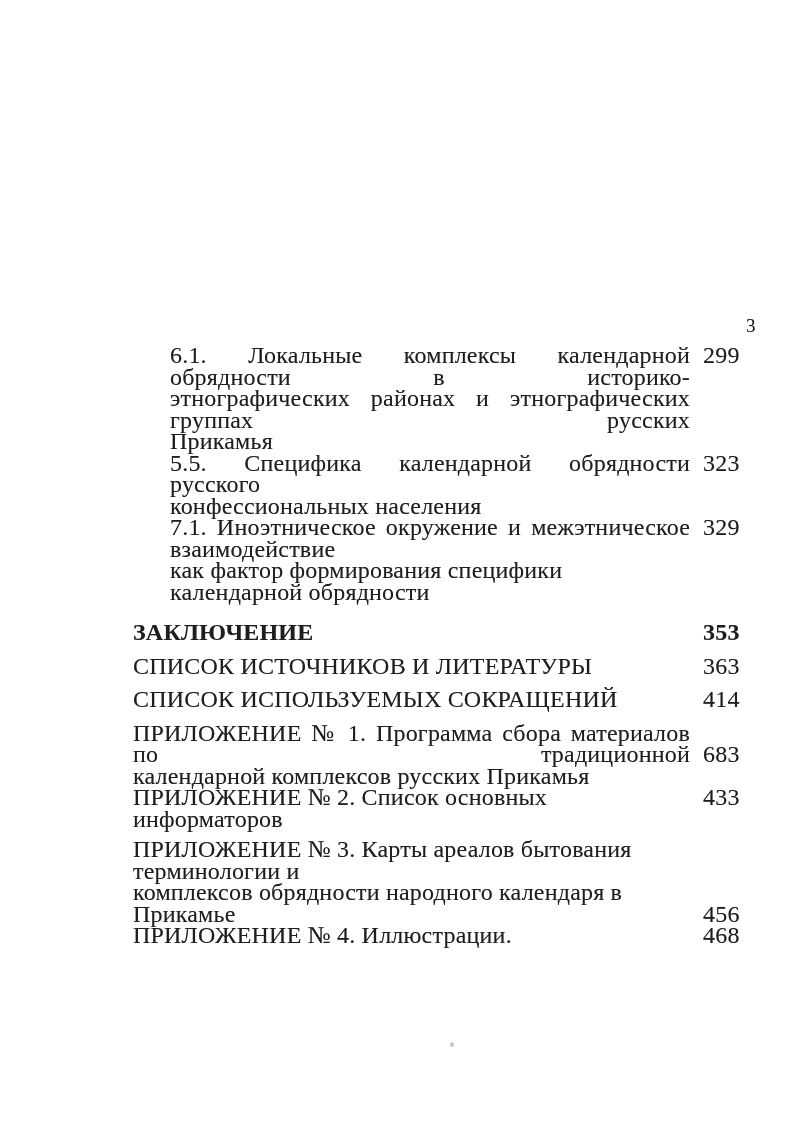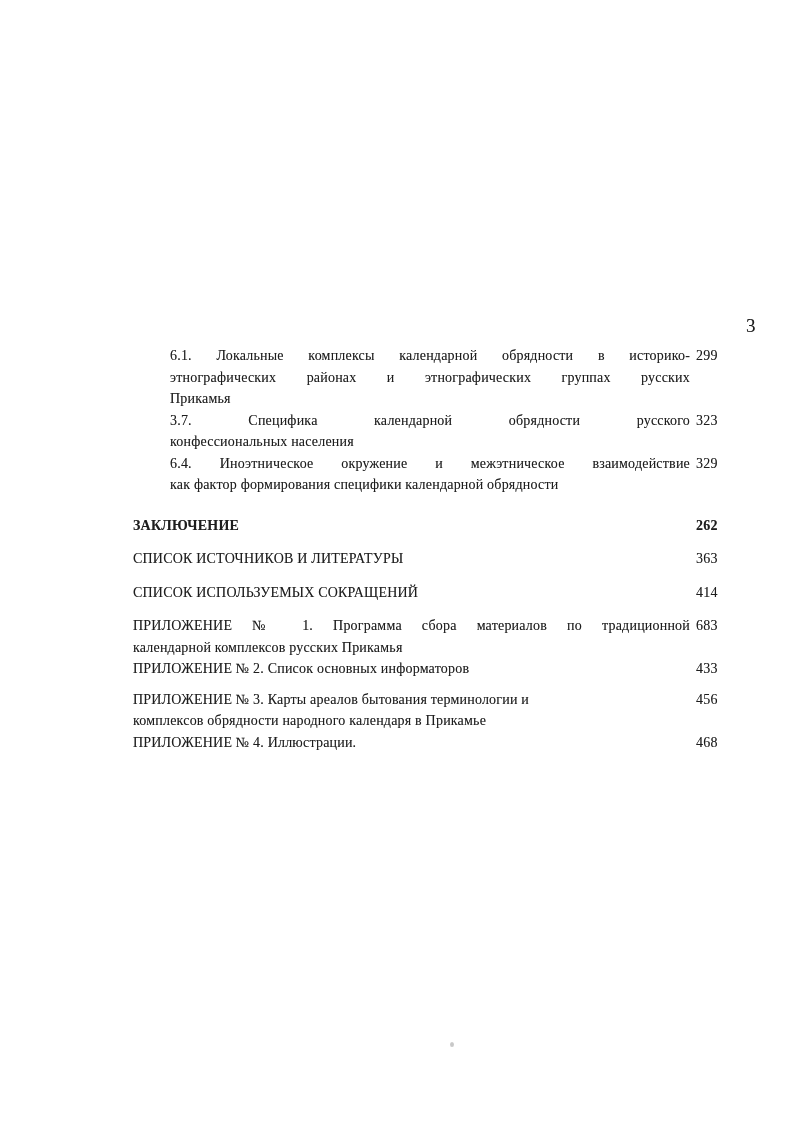--- a/index.html
+++ b/index.html
@@ -22,50 +22,50 @@
     left: 746px;
     top: 315px;
     font-size: 19px;
     line-height: 21px;
   }
   .toc {
     position: absolute;
     left: 133px;
     top: 345px;
     width: 612px;
-    font-size: 14px;
+    font-size: 24px;
     line-height: 21.5px;
     letter-spacing: 0.2px;
   }
   .row {
     display: flex;
     align-items: flex-start;
   }
   .entry-text {
     width: 557px;
   }
   .row.subsection .entry-text {
     padding-left: 37px;
     width: 520px;
   }
   .num {
-    margin-left: 6px;
+    margin-left: 13px;
     width: 42px;
     white-space: nowrap;
   }
   .ln {
     white-space: normal;
   }
   .ln.just {
     text-align: justify;
     text-align-last: justify;
   }
   .gap-large  { margin-top: 19px; font-weight: bold; }
-  .gap-medium { margin-top: 12px; }
-  .gap-small  { margin-top: 9px; }
+  .gap-medium { margin-top: 12px; align-items: center; }
+  .gap-small  { margin-top: 9px; align-items: flex-end; }
   .scan-speck {
     position: absolute;
     left: 450px;
     top: 1042px;
     width: 4px;
     height: 5px;
     border-radius: 50%;
     background: #9a9a9a;
     opacity: 0.55;
   }
@@ -80,37 +80,37 @@
       <div class="row subsection">
         <div class="entry-text">
           <div class="ln just">6.1. Локальные комплексы календарной обрядности в историко-</div>
           <div class="ln just">этнографических районах и этнографических группах русских</div>
           <div class="ln">Прикамья</div>
         </div>
         <div class="num">299</div>
       </div>
       <div class="row subsection">
         <div class="entry-text">
-          <div class="ln just">3.7. Специфика календарной обрядности русского</div>
+          <div class="ln just">5.5. Специфика календарной обрядности русского</div>
           <div class="ln">конфессиональных населения</div>
         </div>
         <div class="num">323</div>
       </div>
       <div class="row subsection">
         <div class="entry-text">
-          <div class="ln just">6.4. Иноэтническое окружение и межэтническое взаимодействие</div>
+          <div class="ln just">7.1. Иноэтническое окружение и межэтническое взаимодействие</div>
           <div class="ln">как фактор формирования специфики календарной обрядности</div>
         </div>
         <div class="num">329</div>
       </div>
       <div class="row section gap-large">
         <div class="entry-text">
           <div class="ln">ЗАКЛЮЧЕНИЕ</div>
         </div>
-        <div class="num">262</div>
+        <div class="num">353</div>
       </div>
       <div class="row section gap-medium">
         <div class="entry-text">
           <div class="ln">СПИСОК ИСТОЧНИКОВ И ЛИТЕРАТУРЫ</div>
         </div>
         <div class="num">363</div>
       </div>
       <div class="row section gap-medium">
         <div class="entry-text">
           <div class="ln">СПИСОК ИСПОЛЬЗУЕМЫХ СОКРАЩЕНИЙ</div>

